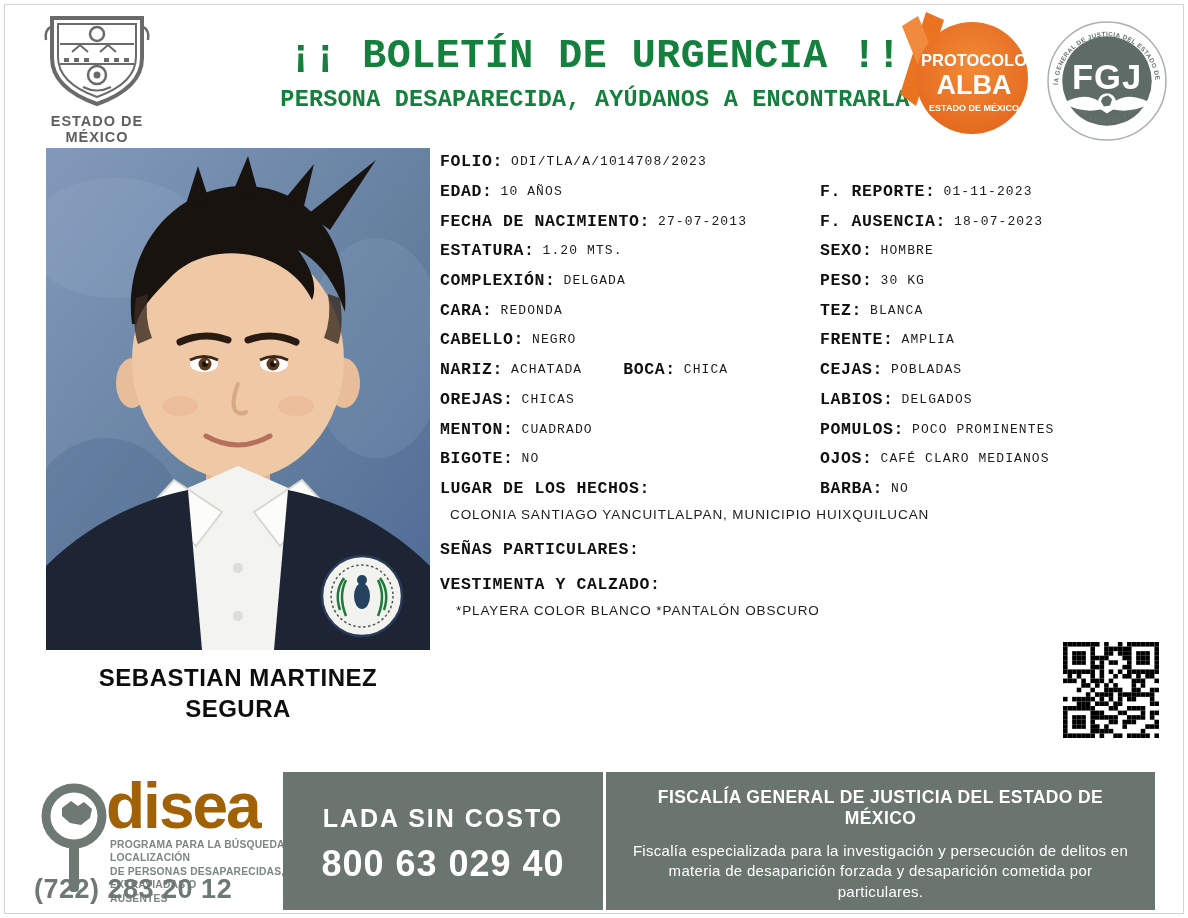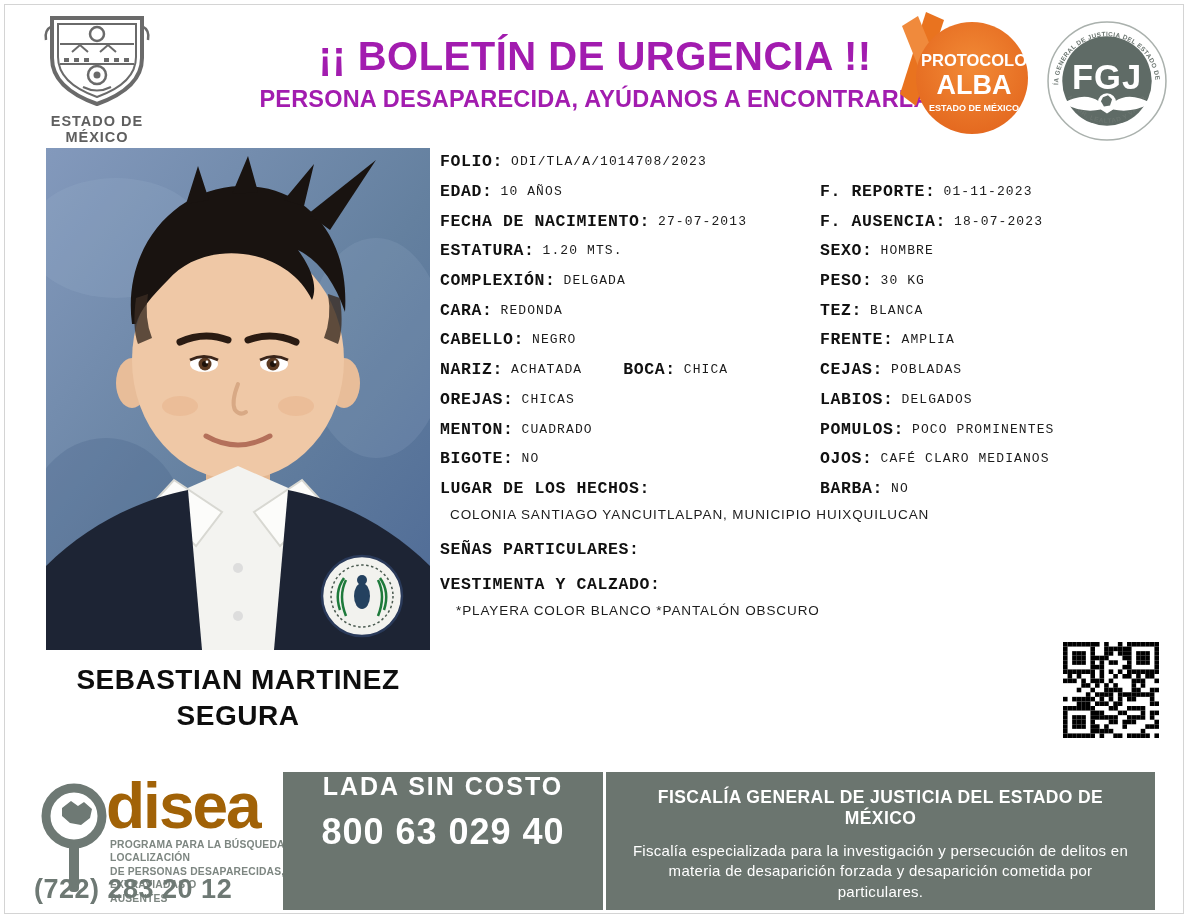--- a/index.html
+++ b/index.html
@@ -5,30 +5,30 @@
   * { margin:0; padding:0; box-sizing:border-box; }
   html,body { background:#ffffff; }
   body { font-family:"Liberation Sans", sans-serif; }
   .page { position:relative; width:1188px; height:918px; background:#fff; overflow:hidden; }
   .frame { position:absolute; inset:4px; border:1.5px solid #d4d4d4; pointer-events:none; }
 
   
   .arms { position:absolute; left:38px; top:12px; width:118px; height:100px; }
   .arms-caption { position:absolute; left:22px; top:113px; width:150px; text-align:center;
     font-weight:bold; font-size:14.5px; letter-spacing:1px; color:#5f5f5f; }
-  .title-block { position:absolute; left:255px; top:34px; width:680px; text-align:center; color:#a21caf; }
+  .title-block { position:absolute; left:255px; top:34px; width:680px; text-align:center; color:#15803d;font-family:Liberation Mono, monospace; }
   .main-title { font-weight:bold; font-size:40px; letter-spacing:0.5px; }
   .sub-title  { font-weight:bold; font-size:23.5px; letter-spacing:0.2px; margin-top:7px; }
   .alba-badge { position:absolute; left:898px; top:10px; width:134px; height:128px; }
   .fgj-logo   { position:absolute; left:1046px; top:20px; width:122px; height:122px; }
 
   
   .photo { position:absolute; left:46px; top:148px; width:384px; height:502px; }
   .person-name { position:absolute; left:40px; top:662px; width:396px; text-align:center;
-    font-weight:bold; font-size:28px; letter-spacing:0.5px; line-height:1.3; color:#0e0e0e; }
+    font-weight:bold; font-size:24px; letter-spacing:0.5px; line-height:1.3; color:#0e0e0e; }
 
   
   .col { position:absolute; top:147px; }
   .col-left  { left:440px; width:380px; }
   .col-right { left:820px; width:368px; }
   .row { height:29.7px; display:flex; align-items:center; white-space:nowrap;font-family:Liberation Mono, monospace; }
   .spacer { height:29.7px; }
   .lbl { font-weight:bold; font-size:16.5px; letter-spacing:0.6px; color:#111; margin-right:8px; }
   .val { font-size:13px; letter-spacing:1.1px; color:#1c1c1c; }
   .pair2 { margin-left:41px; }
@@ -44,21 +44,21 @@
   .odisea-brand { position:absolute; left:72px; top:2px; font-weight:bold; font-size:64px;
     letter-spacing:-2px; color:#a16207; line-height:1; }
   .odisea-desc { position:absolute; left:76px; top:66px; width:190px; font-weight:bold;
     font-size:10.3px; line-height:1.3; letter-spacing:0.2px; color:#7d8681; }
   .odisea-phone { position:absolute; left:0; top:102px; width:250px; text-align:left;
     font-weight:bold; font-size:27px; letter-spacing:0.5px; color:#6E7974; }
 
   .foot-band { position:absolute; left:283px; top:772px; width:872px; height:138px; background:#6B756F; }
   .foot-divider { position:absolute; left:320px; top:0; width:3px; height:100%; background:#ffffff; }
   .lada-cell { position:absolute; left:0; top:0; width:320px; height:100%; text-align:center;
-    color:#fff; }
+    color:#fff; padding-top:32px; }
   .lada-label  { font-weight:bold; font-size:25px; letter-spacing:2px; }
   .lada-number { font-weight:bold; font-size:36px; letter-spacing:1px; margin-top:10px; }
   .fisc-cell { position:absolute; left:323px; top:0; right:0; bottom:0; padding:15px 22px 8px 22px; color:#fff; }
   .fisc-title { text-align:center; font-weight:bold; font-size:17.5px; letter-spacing:0.4px; }
   .fisc-desc  { text-align:center; font-size:15px; line-height:1.35; letter-spacing:0.3px; margin-top:12px; }
   .fisc-addr  { text-align:right; font-weight:bold; font-size:15.5px; line-height:1.35;
     letter-spacing:0.3px; margin-top:13px; }
 </style>
 </head>
 <body>

